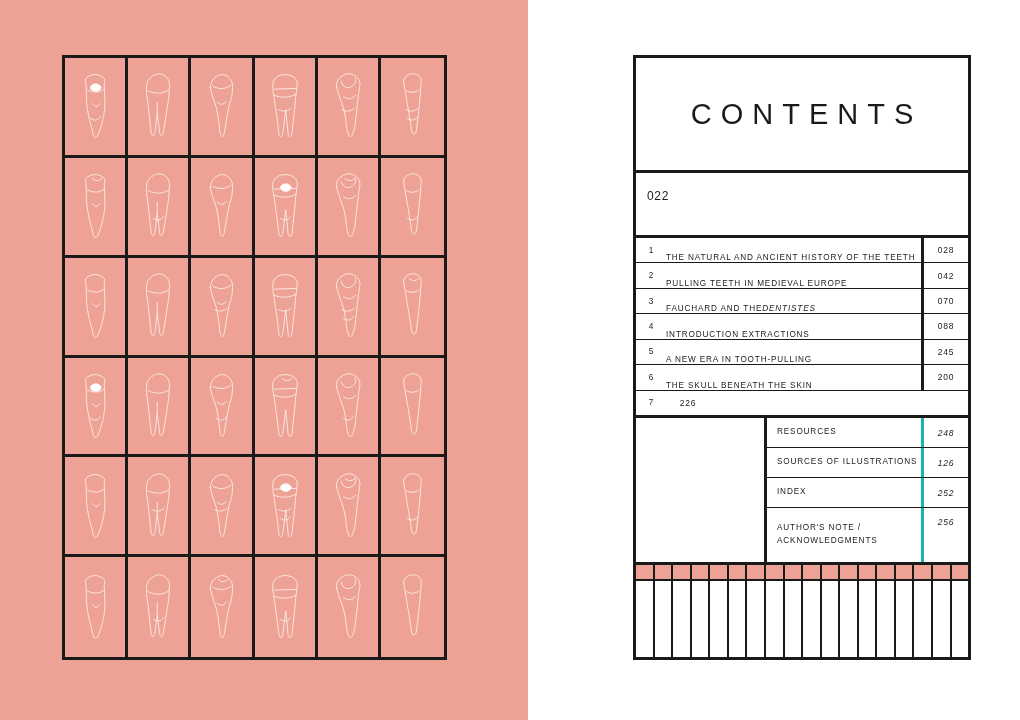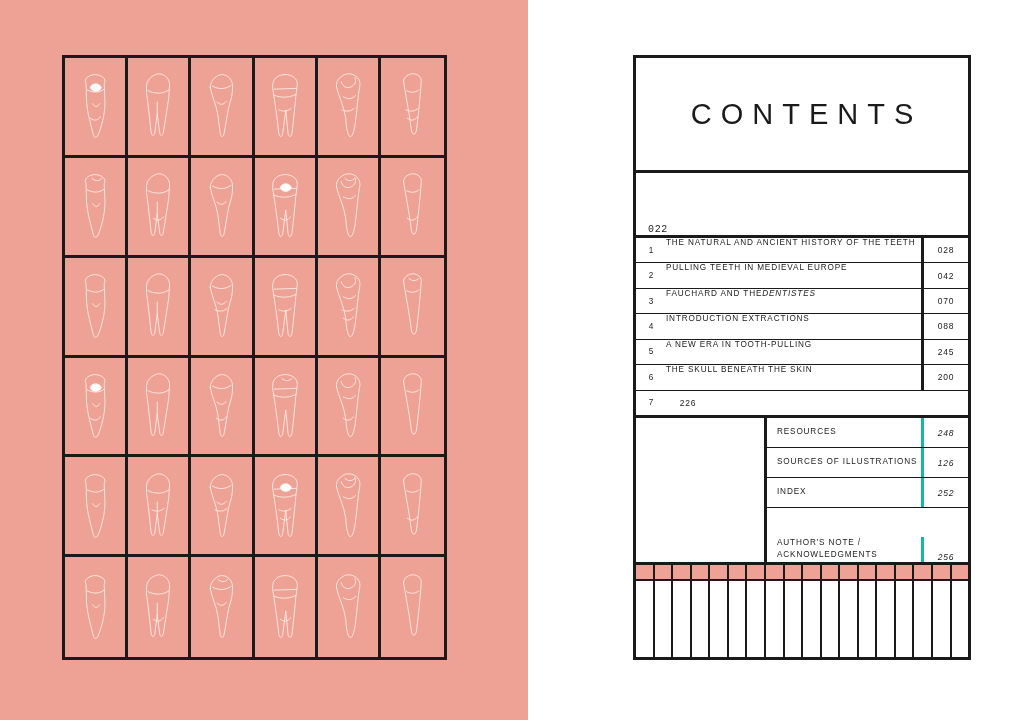--- a/index.html
+++ b/index.html
@@ -106,26 +106,25 @@
     display: flex;
     align-items: center;
     padding: 0 0 0 14px;
     font-size: 8.2px;
     letter-spacing: 0.9px;
     color: #1a1a1a;
   }
   .toc-intro-page {
     flex: 0 0 44px;
     display: flex;
-    align-items: flex-end;
+    align-items: center;
     justify-content: center;
-    font-size: 10px;
+    font-size: 12px;
     letter-spacing: 0.7px;
     color: #1a1a1a;
-    font-family: Liberation Mono, monospace;
   }
   .toc-intro-page-inner { margin-top: -16px; }
   .toc-intro-label-inner { margin-top: -16px; }
 
   .toc-chapters {
     flex: 0 0 180px;
     display: flex;
     flex-direction: column;
   }
   .toc-row {
@@ -138,21 +137,21 @@
     flex: 0 0 30px;
     display: flex;
     align-items: center;
     justify-content: center;
     font-size: 8.2px;
     color: #1a1a1a;
   }
   .toc-title {
     flex: 1 1 auto;
     display: flex;
-    align-items: flex-start;
+    align-items: flex-end;
     font-size: 8.2px;
     letter-spacing: 0.85px;
     color: #1a1a1a;
     border-right: 3px solid #1a1a1a;
   }
   .toc-title em {
     letter-spacing: 0.85px;
   }
   .toc-page {
     flex: 0 0 44px;
@@ -175,21 +174,21 @@
   .toc-back-list {
     flex: 1 1 auto;
     display: flex;
     flex-direction: column;
   }
   .toc-back-row {
     display: flex;
     border-bottom: 1.5px solid #1a1a1a;
     flex: 0 0 29px;
   }
-  .toc-back-row.tall { flex: 1 1 auto; border-bottom: none; align-items: flex-end; }
+  .toc-back-row.tall { flex: 1 1 auto; border-bottom: none; }
   .toc-back-label {
     flex: 1 1 auto;
     display: flex;
     flex-direction: column;
     justify-content: center;
     padding-left: 10px;
     font-size: 8.2px;
     letter-spacing: 0.85px;
     color: #1a1a1a;
     border-right: 3px solid #14b8a6;

